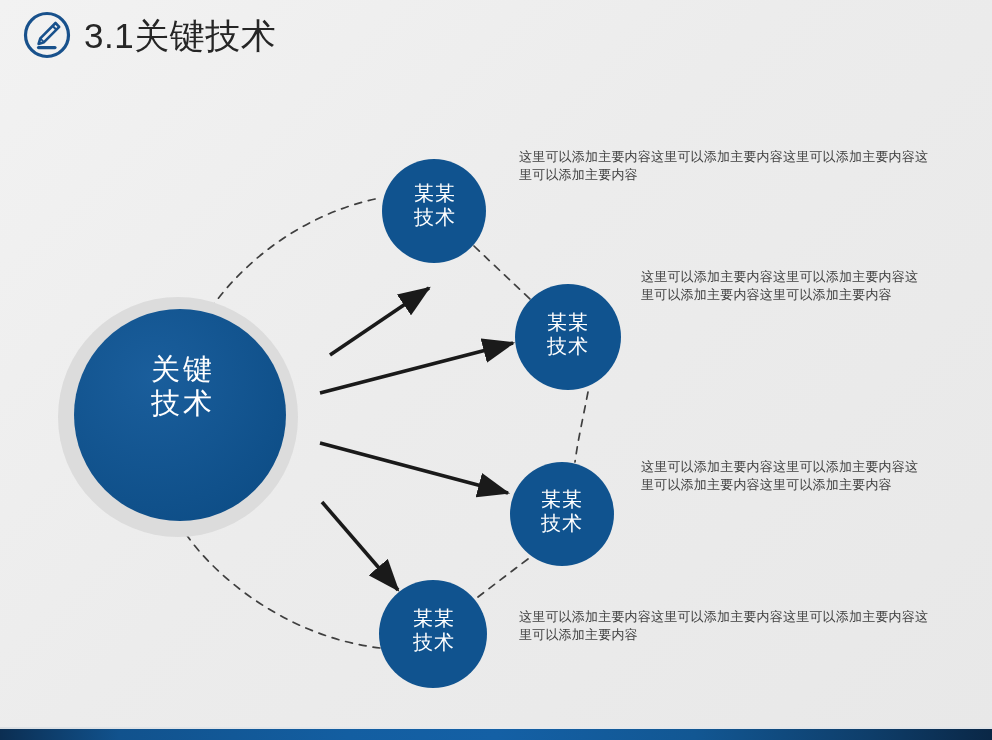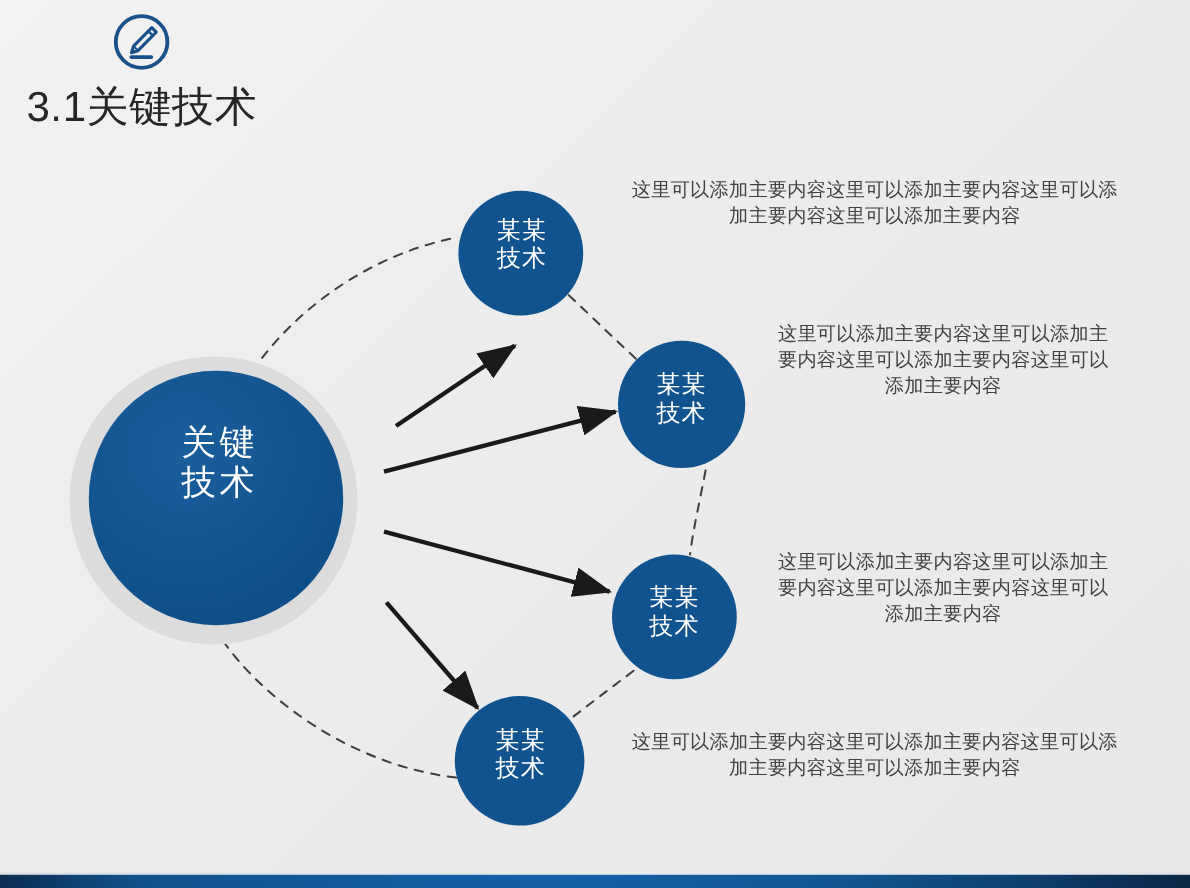--- a/index.html
+++ b/index.html
@@ -20,21 +20,20 @@
     overflow: hidden;
   }
 
   
   #title-bar {
     position: absolute;
     left: 22px; top: 10px;
     display: flex;
     align-items: center;
     gap: 12px;
-    flex-direction: column;
   }
   #title-icon {
     width: 50px; height: 50px;
     display: block;
   }
   #title-text {
     font-size: 35px;
     color: #262626;
     letter-spacing: 0.5px;
     line-height: 1;
@@ -60,35 +59,34 @@
   #hub-label {
     left: 108px; top: 352px;
     width: 150px;
     font-size: 29px;
     letter-spacing: 3px;
   }
   .spoke-label {
     font-size: 20px;
     letter-spacing: 1px;
     width: 110px;
-    font-family: Liberation Mono, monospace;
   }
   #spoke-label-1 { left: 380px; top: 182px; }
   #spoke-label-2 { left: 513px; top: 311px; }
   #spoke-label-3 { left: 507px; top: 488px; }
   #spoke-label-4 { left: 379px; top: 607px; }
 
   
   .body-text {
     position: absolute;
     color: #404040;
-    font-size: 16px;
+    font-size: 13px;
     line-height: 1.37;
     letter-spacing: 0.2px;
-    text-align: center;
+    text-align: left;
   }
   #text-1 { left: 519px; top: 148px; width: 420px; }
   #text-2 { left: 641px; top: 268px; width: 290px; }
   #text-3 { left: 641px; top: 458px; width: 290px; }
   #text-4 { left: 519px; top: 608px; width: 420px; }
 
   
   #bottom-bar {
     position: absolute;
     left: 0; bottom: 0;

